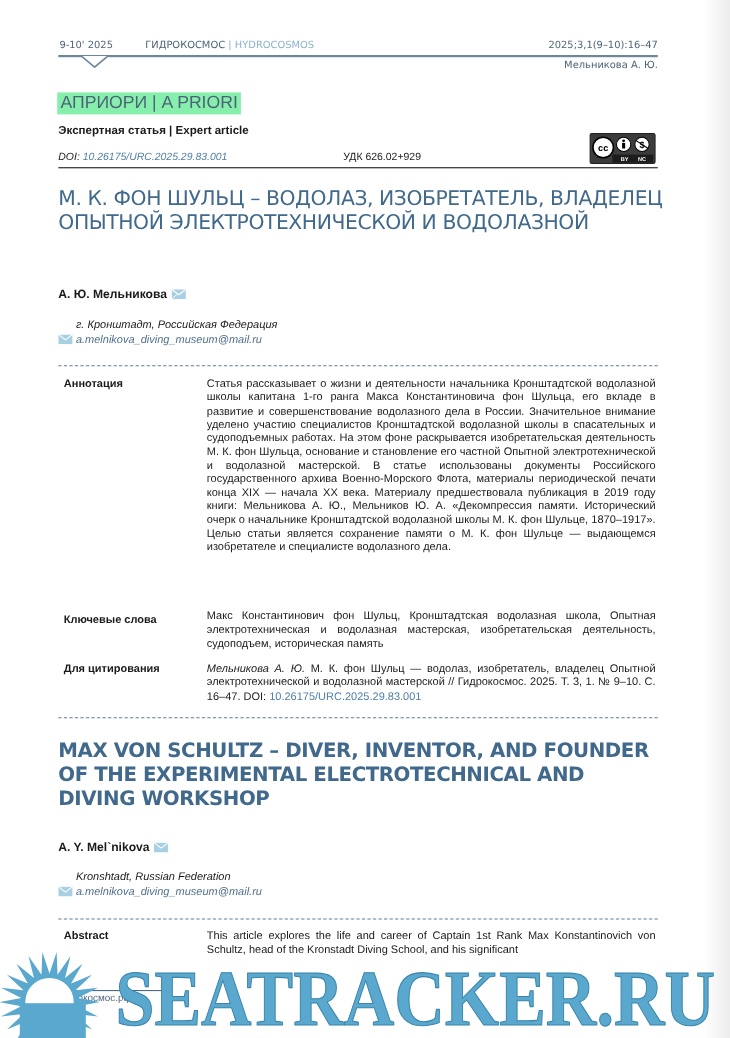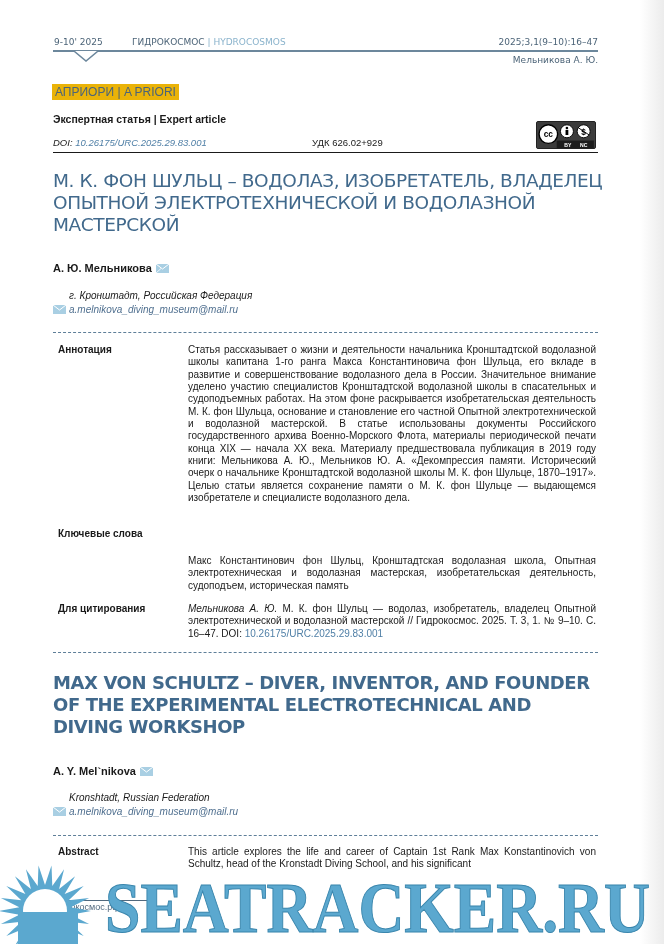--- a/index.html
+++ b/index.html
@@ -8,21 +8,21 @@
   .right-shade { position: absolute; top: 0; right: 0; width: 24px; height: 944px;
     background: linear-gradient(to right, rgba(255,255,255,0), #ececec); }
   .hdr-date { position: absolute; left: 54px; top: 37px; font-size: 9px; color: #4c6478; font-family: "DejaVu Sans", sans-serif; }
   .hdr-journal { position: absolute; left: 132px; top: 37px; font-size: 9px; color: #4c6478; font-family: "DejaVu Sans", sans-serif; }
   .hdr-journal .en { color: #8ab3cc; }
   .hdr-ref { position: absolute; right: 66px; top: 37px; font-size: 9px; color: #4c6478; font-family: "DejaVu Sans", sans-serif; }
   .hdr-line { position: absolute; left: 53px; top: 50px; width: 545px; height: 2px; background: #6c879c; }
   .hdr-notch { position: absolute; left: 74px; top: 50px; width: 24px; height: 12px; }
   .hdr-author { position: absolute; right: 66px; top: 55px; font-size: 9px; color: #4c6478; font-family: "DejaVu Sans", sans-serif; }
 
-  .section-tag { position: absolute; left: 52px; top: 84px; padding: 1px 3px; background: #eab308; font-size: 12px; color: #4c6478; font-family: "Liberation Sans", sans-serif; }
+  .section-tag { position: absolute; left: 52px; top: 84px; padding: 1px 3px; background: #86efac; font-size: 16px; color: #4c6478; font-family: "Liberation Sans", sans-serif; }
   .section-tag .sep { color: #4c6478; }
 
   .article-type { position: absolute; left: 53px; top: 113px; font-size: 10.5px; font-weight: bold; color: #1a1a1a; }
   .doi-line { position: absolute; left: 53px; top: 137px; font-size: 9.5px; color: #1a1a1a; font-style: italic; }
   .doi-line a { color: #4f7fa6; text-decoration: none; }
   .udc { position: absolute; left: 312px; top: 137px; font-size: 9.5px; color: #1a1a1a; }
   .rule-black { position: absolute; left: 53px; top: 152px; width: 545px; height: 1px; background: #1a1a1a; }
   .cc-badge { position: absolute; left: 536px; top: 121px; width: 60px; height: 28px; background: #3f3f3f; border: 1px solid #222; border-radius: 2px; }
 
   .title-ru { position: absolute; left: 53px; top: 170px; width: 560px; font-size: 18.5px; line-height: 22px; color: #41698c; font-family: "DejaVu Sans", sans-serif; letter-spacing: -0.4px; font-weight: normal; }
@@ -80,40 +80,39 @@
   <text x="49" y="13.5" font-size="9" font-weight="bold" text-anchor="middle" font-family="Liberation Sans, sans-serif" fill="#000">$</text>
   <line x1="43" y1="6" x2="55" y2="14" stroke="#000" stroke-width="1"></line>
   <text x="32" y="26.5" font-size="5.5" font-weight="bold" text-anchor="middle" font-family="Liberation Sans, sans-serif" fill="#fff">BY</text>
   <text x="49" y="26.5" font-size="5.5" font-weight="bold" text-anchor="middle" font-family="Liberation Sans, sans-serif" fill="#fff">NC</text>
 </svg>
 <div class="rule-black"></div>
 
 <h1 class="title-ru">
   <div>М. К. ФОН ШУЛЬЦ – ВОДОЛАЗ, ИЗОБРЕТАТЕЛЬ, ВЛАДЕЛЕЦ</div>
   <div>ОПЫТНОЙ ЭЛЕКТРОТЕХНИЧЕСКОЙ И ВОДОЛАЗНОЙ</div>
-  <div>МАСТЕРСКОЙ</div>
 </h1>
 
 <div class="author"><span>А. Ю. Мельникова</span><svg class="mail-icon" viewBox="0 0 13 9">
       <rect x="0" y="0" width="13" height="9" fill="#a9cfe3"></rect>
       <polyline points="0,0 6.5,5 13,0" fill="none" stroke="#ffffff" stroke-width="1"></polyline>
       <polyline points="0,9 5,4.5 M13,9 8,4.5" fill="none" stroke="#ffffff" stroke-width="0.8"></polyline>
     </svg></div>
 <div class="affil">г. Кронштадт, Российская Федерация</div>
 <div class="email"><svg class="mail-icon" viewBox="0 0 13 9">
       <rect x="0" y="0" width="13" height="9" fill="#a9cfe3"></rect>
       <polyline points="0,0 6.5,5 13,0" fill="none" stroke="#ffffff" stroke-width="1"></polyline>
     </svg><span>a.melnikova_diving_museum@mail.ru</span></div>
 
 <div class="dash" style="top:332px;"></div>
 
 <div class="meta-label" style="top:344px;">Аннотация</div>
 <div class="meta-text" style="top:344px;">Статья рассказывает о жизни и деятельности начальника Кронштадтской водолазной школы капитана 1-го ранга Макса Константиновича фон Шульца, его вкладе в развитие и совершенствование водолазного дела в России. Значительное внимание уделено участию специалистов Кронштадтской водолазной школы в спасательных и судоподъемных работах. На этом фоне раскрывается изобретательская деятельность М. К. фон Шульца, основание и становление его частной Опытной электротехнической и водолазной мастерской. В статье использованы документы Российского государственного архива Военно-Морского Флота, материалы периодической печати конца XIX — начала XX века. Материалу предшествовала публикация в 2019 году книги: Мельникова А. Ю., Мельников Ю. А. «Декомпрессия памяти. Исторический очерк о начальнике Кронштадтской водолазной школы М. К. фон Шульце, 1870–1917». Целью статьи является сохранение памяти о М. К. фон Шульце — выдающемся изобретателе и специалисте водолазного дела.</div>
 
-<div class="meta-label" style="top:528px;">Ключевые слова</div>
+<div class="meta-label" style="top:558px;">Ключевые слова</div>
 <div class="meta-text" style="top:555px;">Макс Константинович фон Шульц, Кронштадтская водолазная школа, Опытная электротехническая и водолазная мастерская, изобретательская деятельность, судоподъем, историческая память</div>
 
 <div class="meta-label" style="top:603px;text-align:right;">Для цитирования</div>
 <div class="meta-text" style="top:603px;"><span class="it">Мельникова А. Ю.</span><span> М. К. фон Шульц — водолаз, изобретатель, владелец Опытной электротехнической и водолазной мастерской // Гидрокосмос. 2025. Т. 3, 1. № 9–10. С. 16–47. DOI: </span><a>10.26175/URC.2025.29.83.001</a></div>
 
 <div class="dash" style="top:652px;"></div>
 
 <h1 class="title-en">
   <div>MAX VON SCHULTZ – DIVER, INVENTOR, AND FOUNDER</div>
   <div>OF THE EXPERIMENTAL ELECTROTECHNICAL AND</div>

